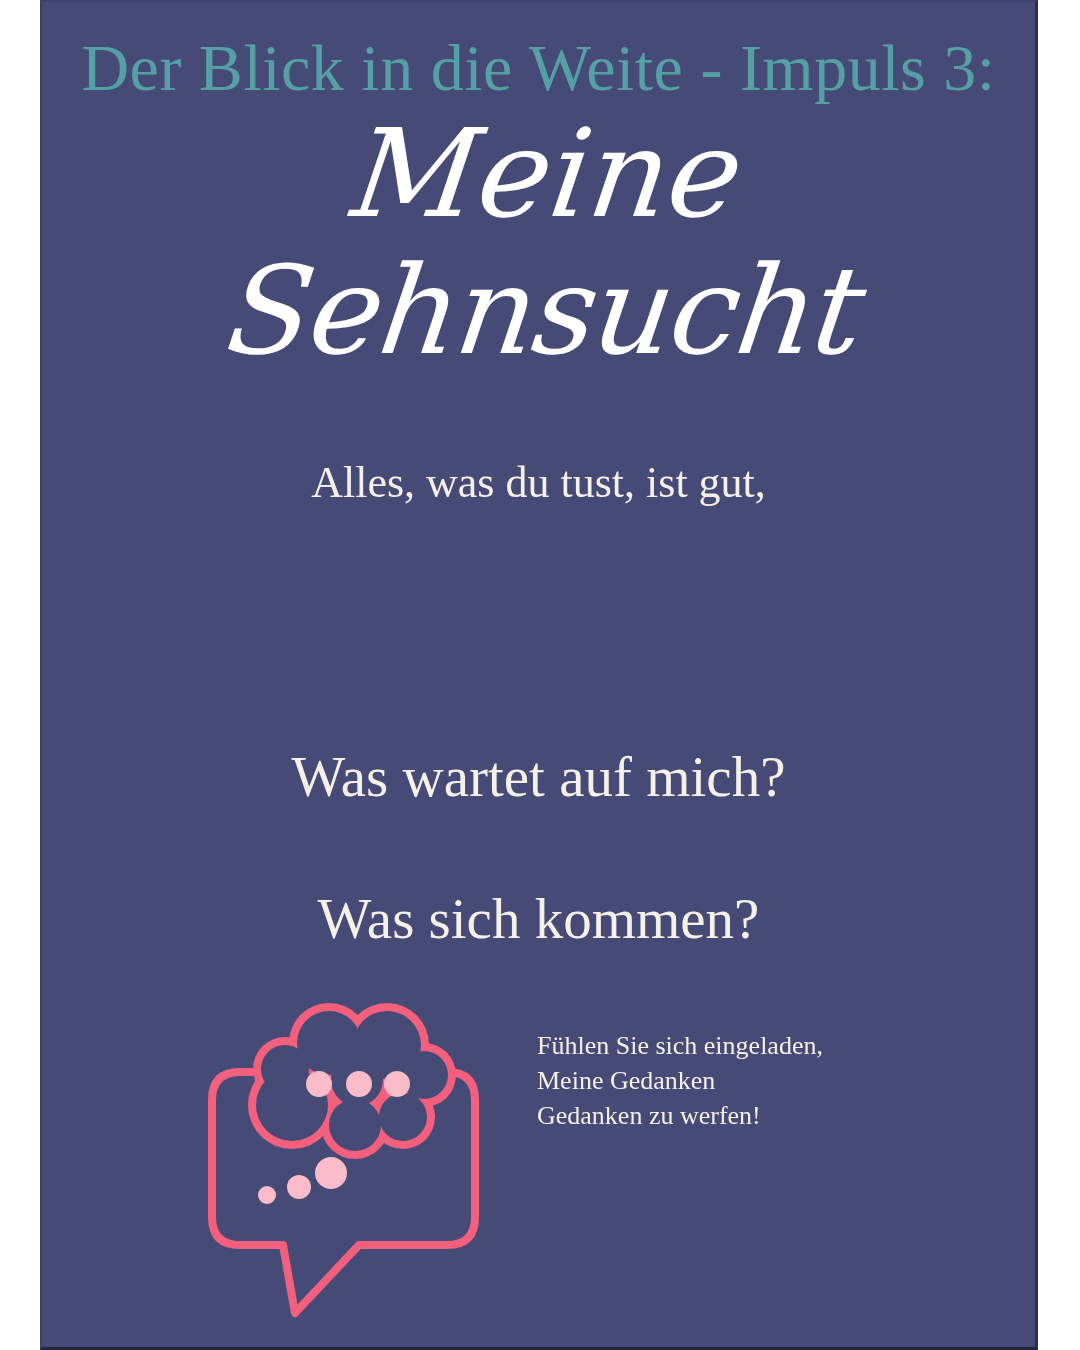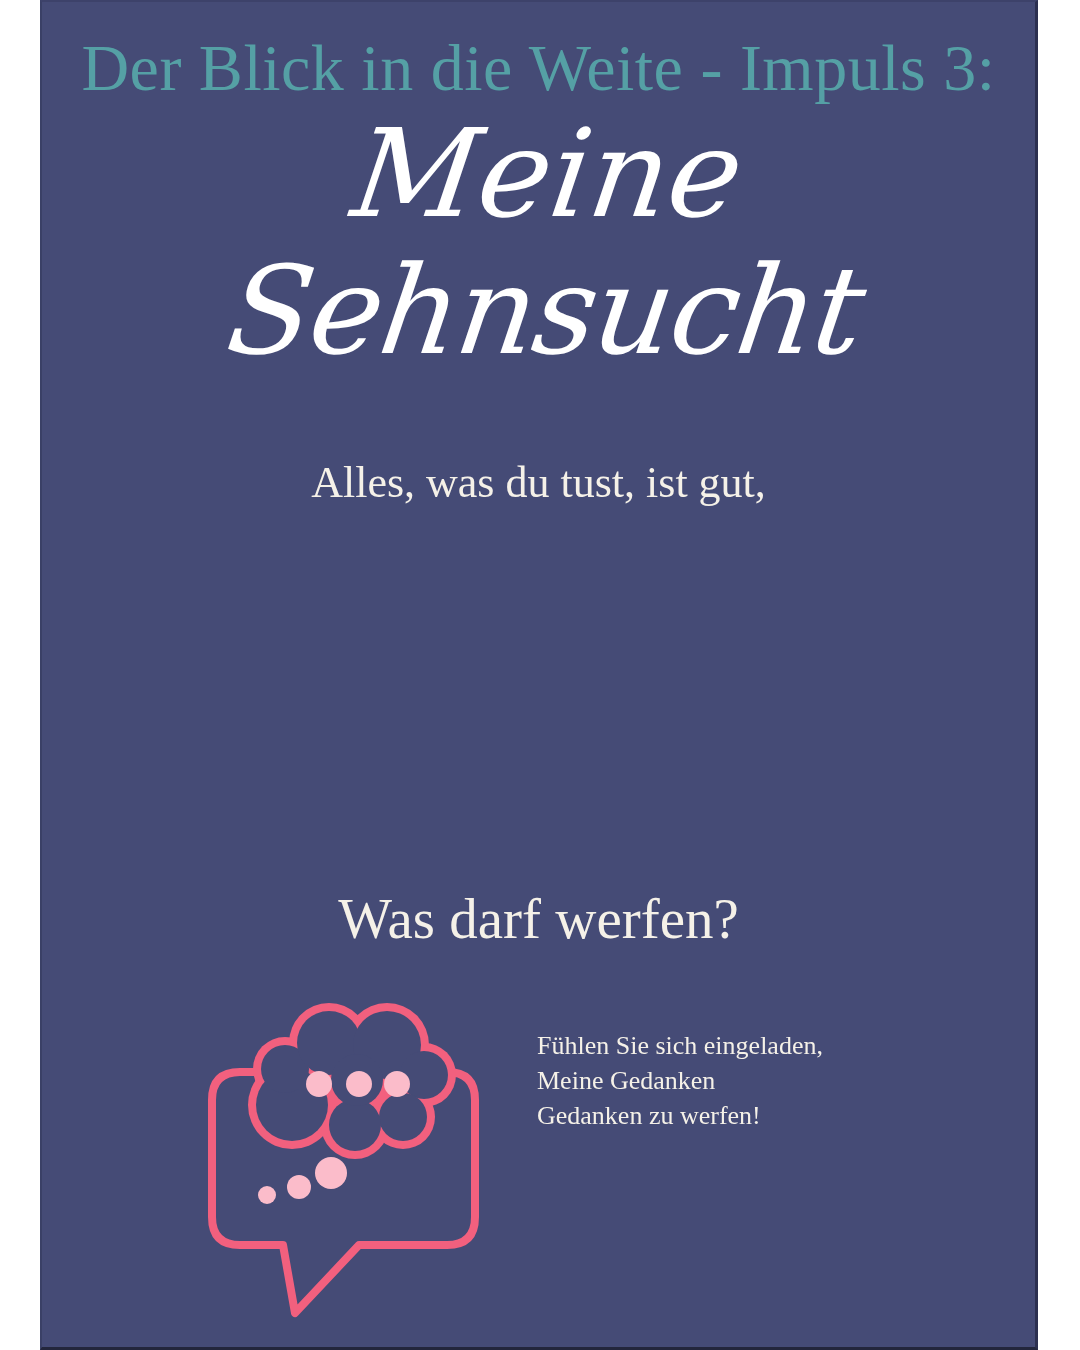--- a/index.html
+++ b/index.html
@@ -108,22 +108,23 @@
 
     <div class="script-title">
       <div class="line1">Meine</div>
       <div class="line2">Sehnsucht</div>
     </div>
 
     <div class="quote">
       <div>Alles, was du tust, ist gut,</div>
     </div>
 
+    <div class="question q1">Was wartet auf mich?</div>
 
-    <div class="question q2">Was darf werfen?</div>
+    <div class="question q2">Was sich kommen?</div>
 
     <svg class="bubble-icon" viewBox="0 0 280 312" xmlns="http://www.w3.org/2000/svg">
 
       <path d="M 33 67 L 240 67 Q 268 67 268 95 L 268 212 Q 268 240 240 240 L 152 240 L 88 308 L 76 240 L 33 240 Q 5 240 5 212 L 5 95 Q 5 67 33 67 Z" style="fill:var(--background); stroke:var(--pink); stroke-width:8; stroke-linejoin:round; stroke-linecap:round"></path>
 
       <rect x="60" y="59" width="184" height="16" style="fill:var(--background)"></rect>
 
       <g style="fill:var(--pink)">
         <circle cx="85" cy="100" r="44"></circle>
         <circle cx="78" cy="64" r="32"></circle>

